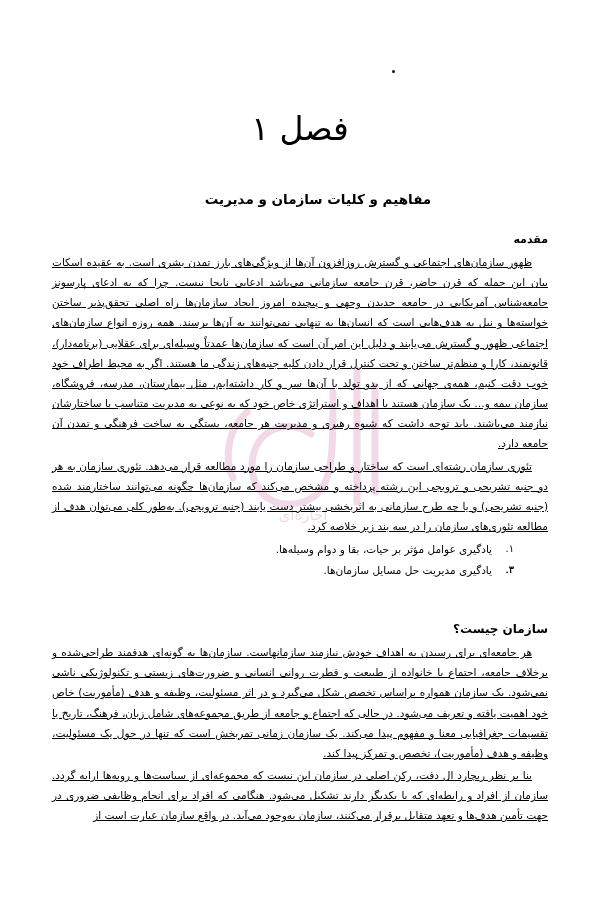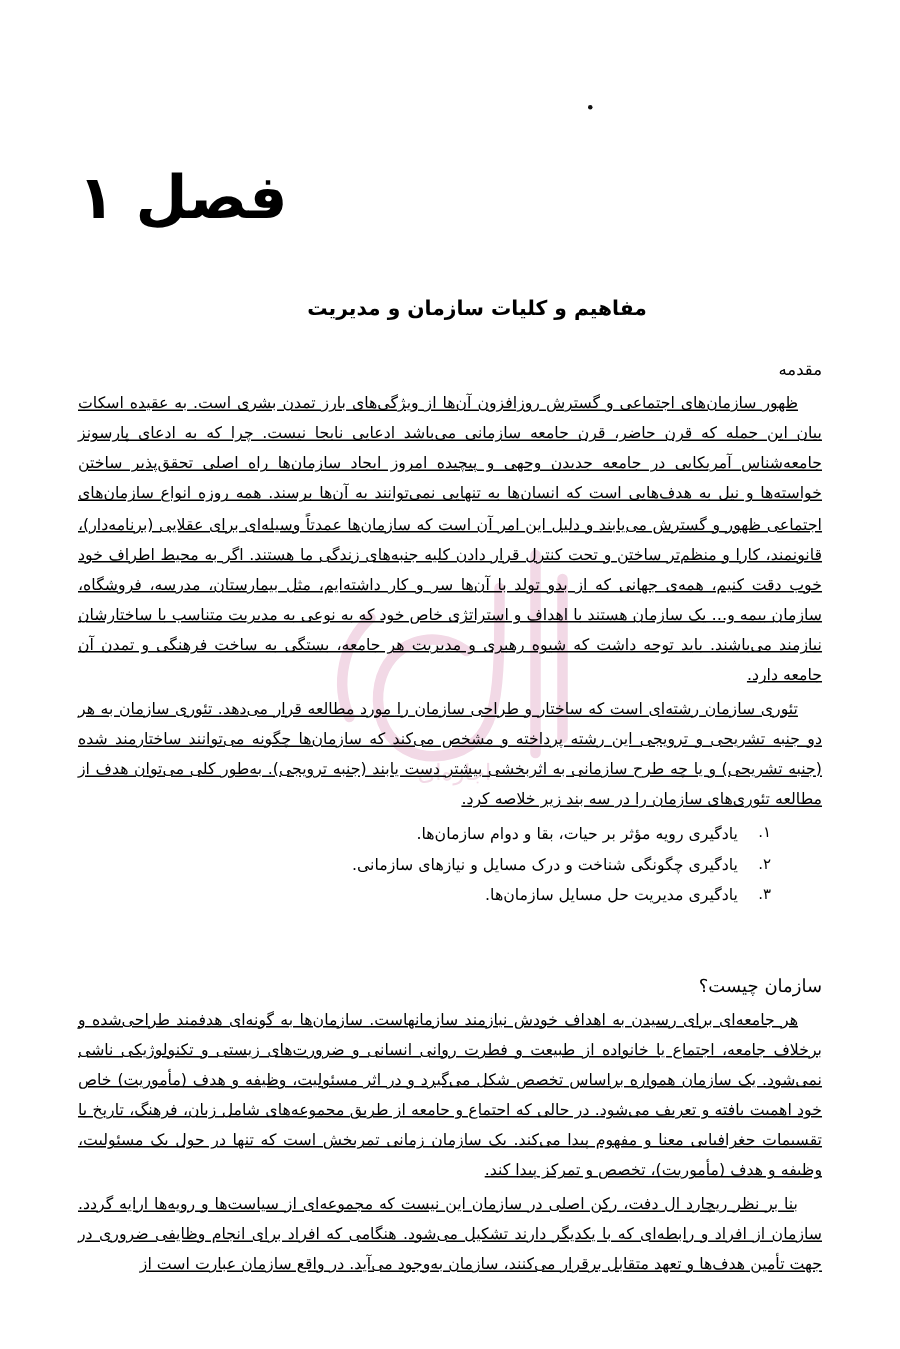--- a/index.html
+++ b/index.html
@@ -51,39 +51,39 @@
     position: absolute;
     top: 0;
     right: 0;
     left: 0;
     padding: 0 52px 0 52px;
     z-index: 2;
   }
 
   .chapter-number {
     margin: 112px 0 0 0;
-    font-size: 40px;
-    font-weight: bold;
+    font-size: 33px;
+    font-weight: normal;
     line-height: 1;
-    text-align: left;
+    text-align: center;
     letter-spacing: 0;
   }
 
   .chapter-title {
     margin: 46px 0 0 0;
     font-size: 13.5px;
     font-weight: bold;
     text-align: center;
     padding-left: 36px;
   }
 
   .section-heading {
     margin: 26px 0 6px 0;
     font-size: 11px;
-    font-weight: normal;
+    font-weight: bold;
     text-align: right;
   }
   .section-heading.q {
     margin-top: 42px;
     font-size: 12px;
   }
 
   p.body {
     margin: 0 0 0 0;
     font-size: 10.5px;
@@ -144,25 +144,24 @@
 
     <h3 class="section-heading">مقدمه</h3>
 
     <p class="body indent">ظهور سازمان‌های اجتماعی و گسترش روزافزون آن‌ها از ویژگی‌های بارز تمدن بشری است. به عقیده اسکات بیان این جمله که قرن حاضر، قرن جامعه سازمانی می‌باشد ادعایی نابجا نیست. چرا که به ادعای پارسونز جامعه‌شناس آمریکایی در جامعه جدیدن وجهی و پیچیده امروز ایجاد سازمان‌ها راه اصلی تحقق‌پذیر ساختن خواسته‌ها و نیل به هدف‌هایی است که انسان‌ها به تنهایی نمی‌توانند به آن‌ها برسند. همه روزه انواع سازمان‌های اجتماعی ظهور و گسترش می‌یابند و دلیل این امر آن است که سازمان‌ها عمدتاً وسیله‌ای برای عقلایی (برنامه‌دار)، قانونمند، کارا و منظم‌تر ساختن و تحت کنترل قرار دادن کلیه جنبه‌های زندگی ما هستند. اگر به محیط اطراف خود خوب دقت کنیم، همه‌ی جهانی که از بدو تولد با آن‌ها سر و کار داشته‌ایم، مثل بیمارستان، مدرسه، فروشگاه، سازمان بیمه و… یک سازمان هستند با اهداف و استراتژی خاص خود که به نوعی به مدیریت متناسب با ساختارشان نیازمند می‌باشند. باید توجه داشت که شیوه رهبری و مدیریت هر جامعه، بستگی به ساخت فرهنگی و تمدن آن جامعه دارد.</p>
 
     <p class="body indent">تئوری سازمان رشته‌ای است که ساختار و طراحی سازمان را مورد مطالعه قرار می‌دهد. تئوری سازمان به هر دو جنبه تشریحی و ترویجی این رشته پرداخته و مشخص می‌کند که سازمان‌ها چگونه می‌توانند ساختارمند شده (جنبه تشریحی) و یا چه طرح سازمانی به اثربخشی بیشتر دست یابند (جنبه ترویجی). به‌طور کلی می‌توان هدف از مطالعه تئوری‌های سازمان را در سه بند زیر خلاصه کرد.</p>
 
     <ol class="points">
       <li>
         <span class="num">۱.</span>
-        <span>یادگیری رویه مؤثر بر حیات، بقا و دوام سازمان‌ها.</span>
+        <span>یادگیری عوامل مؤثر بر حیات، بقا و دوام وسیله‌ها.</span>
       </li>
       <li>
         <span class="num">۲.</span>
-        <span>یادگیری چگونگی شناخت و درک مسایل و نیازهای سازمانی.</span>
       </li>
       <li>
         <span class="num">۳.</span>
         <span>یادگیری مدیریت حل مسایل سازمان‌ها.</span>
       </li>
     </ol>
 
     <h3 class="section-heading q">سازمان چیست؟</h3>
 
     <p class="body indent">هر جامعه‌ای برای رسیدن به اهداف خودش نیازمند سازمانهاست. سازمان‌ها به گونه‌ای هدفمند طراحی‌شده و برخلاف جامعه، اجتماع یا خانواده از طبیعت و فطرت روانی انسانی و ضرورت‌های زیستی و تکنولوژیکی ناشی نمی‌شود. یک سازمان همواره براساس تخصص شکل می‌گیرد و در اثر مسئولیت، وظیفه و هدف (مأموریت) خاص خود اهمیت یافته و تعریف می‌شود. در حالی که اجتماع و جامعه از طریق مجموعه‌های شامل زبان، فرهنگ، تاریخ یا تقسیمات جغرافیایی معنا و مفهوم پیدا می‌کند. یک سازمان زمانی تمربخش است که تنها در حول یک مسئولیت، وظیفه و هدف (مأموریت)، تخصص و تمرکز پیدا کند.</p>

